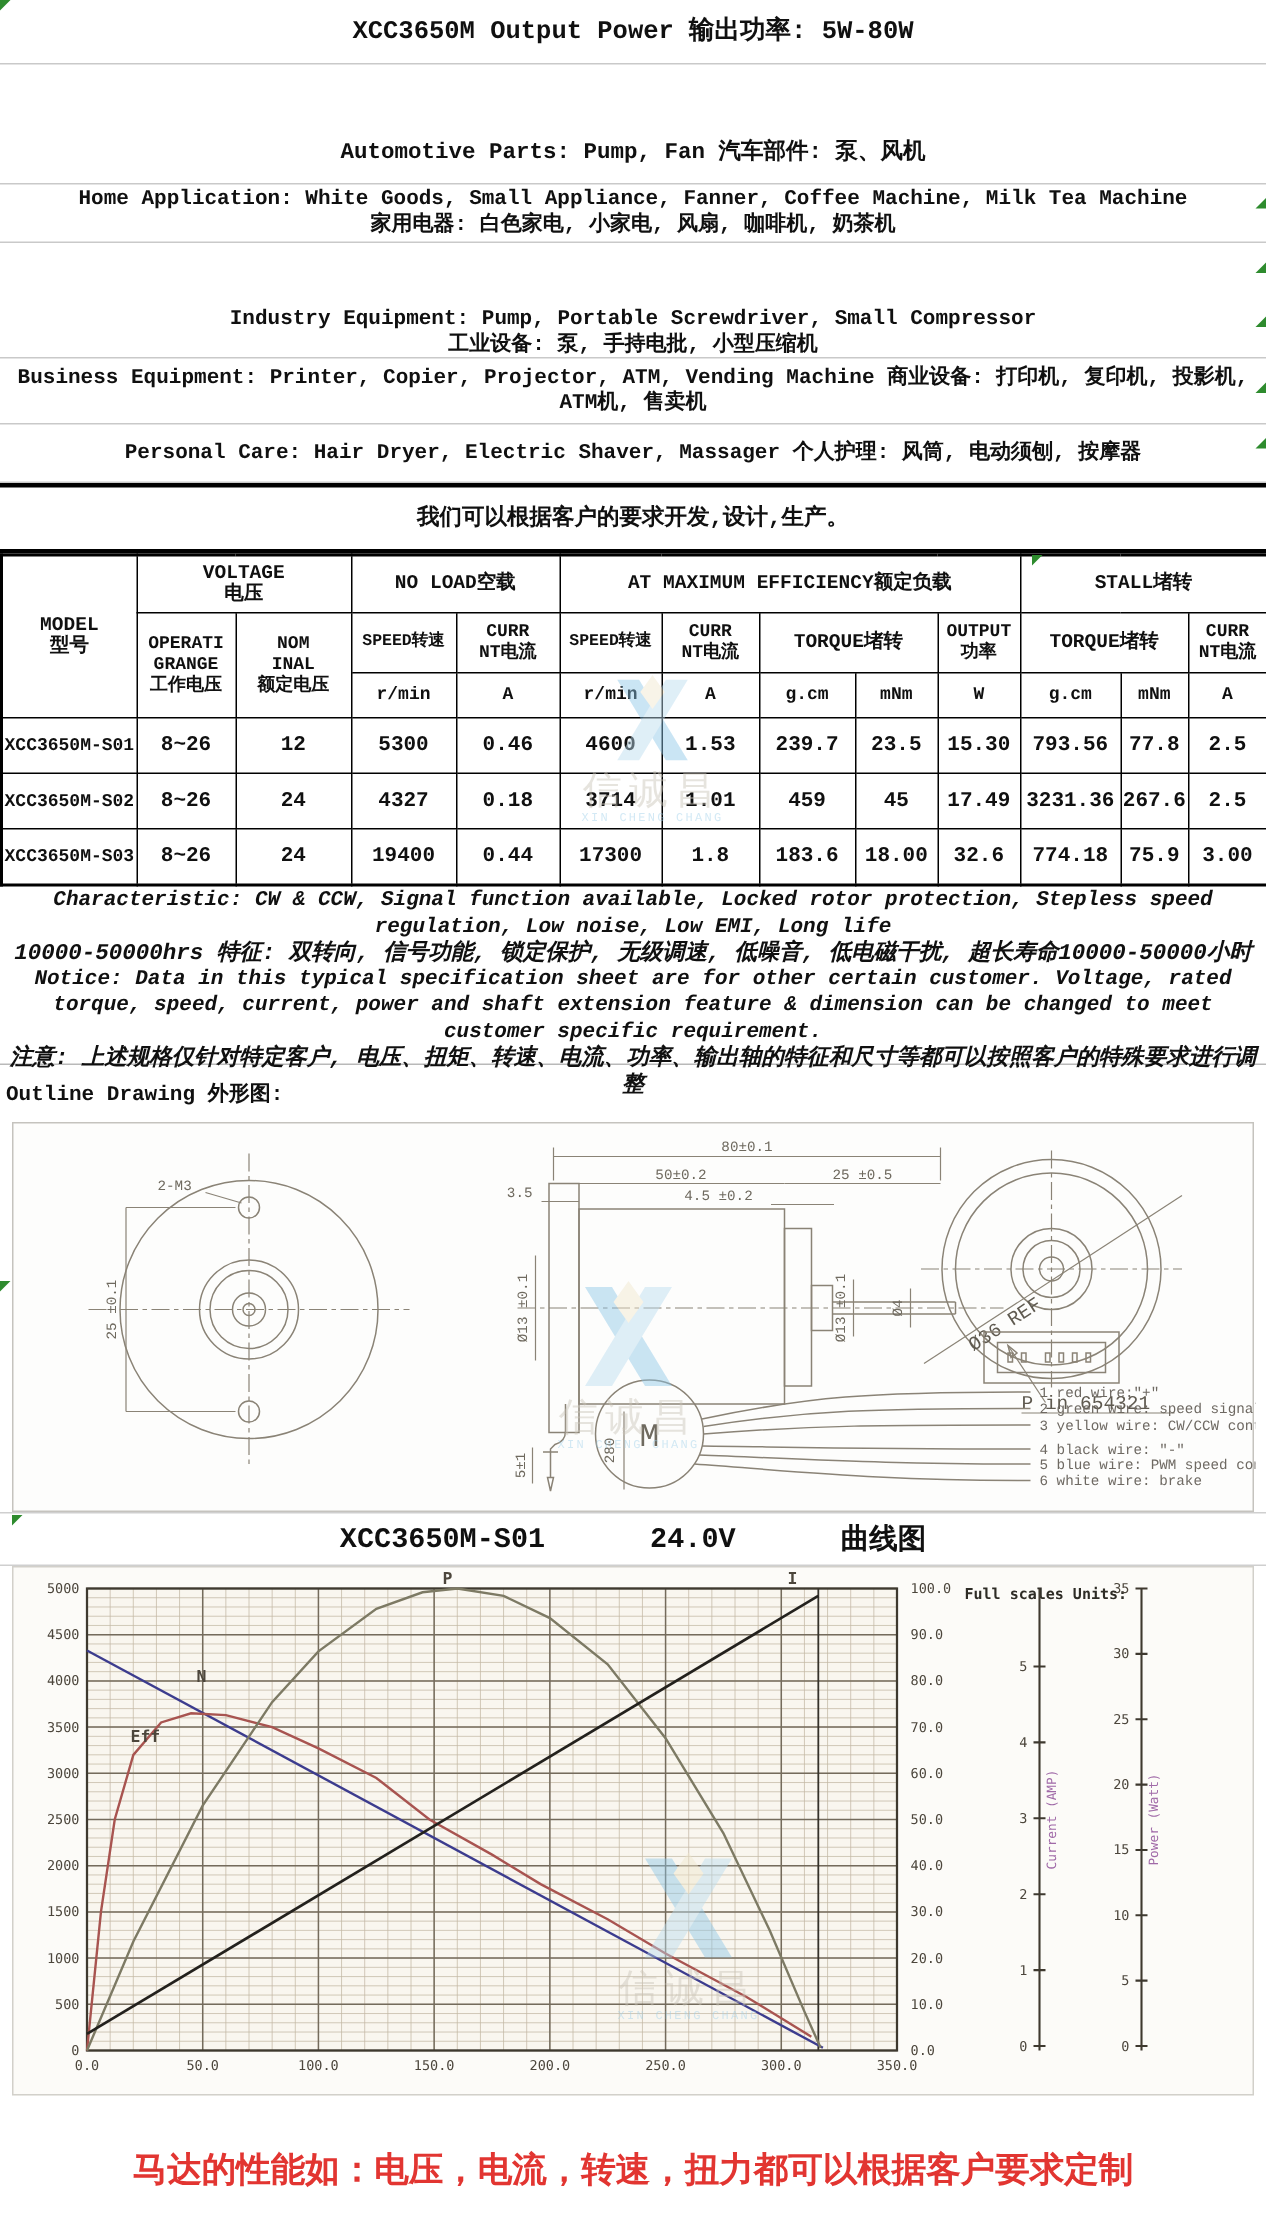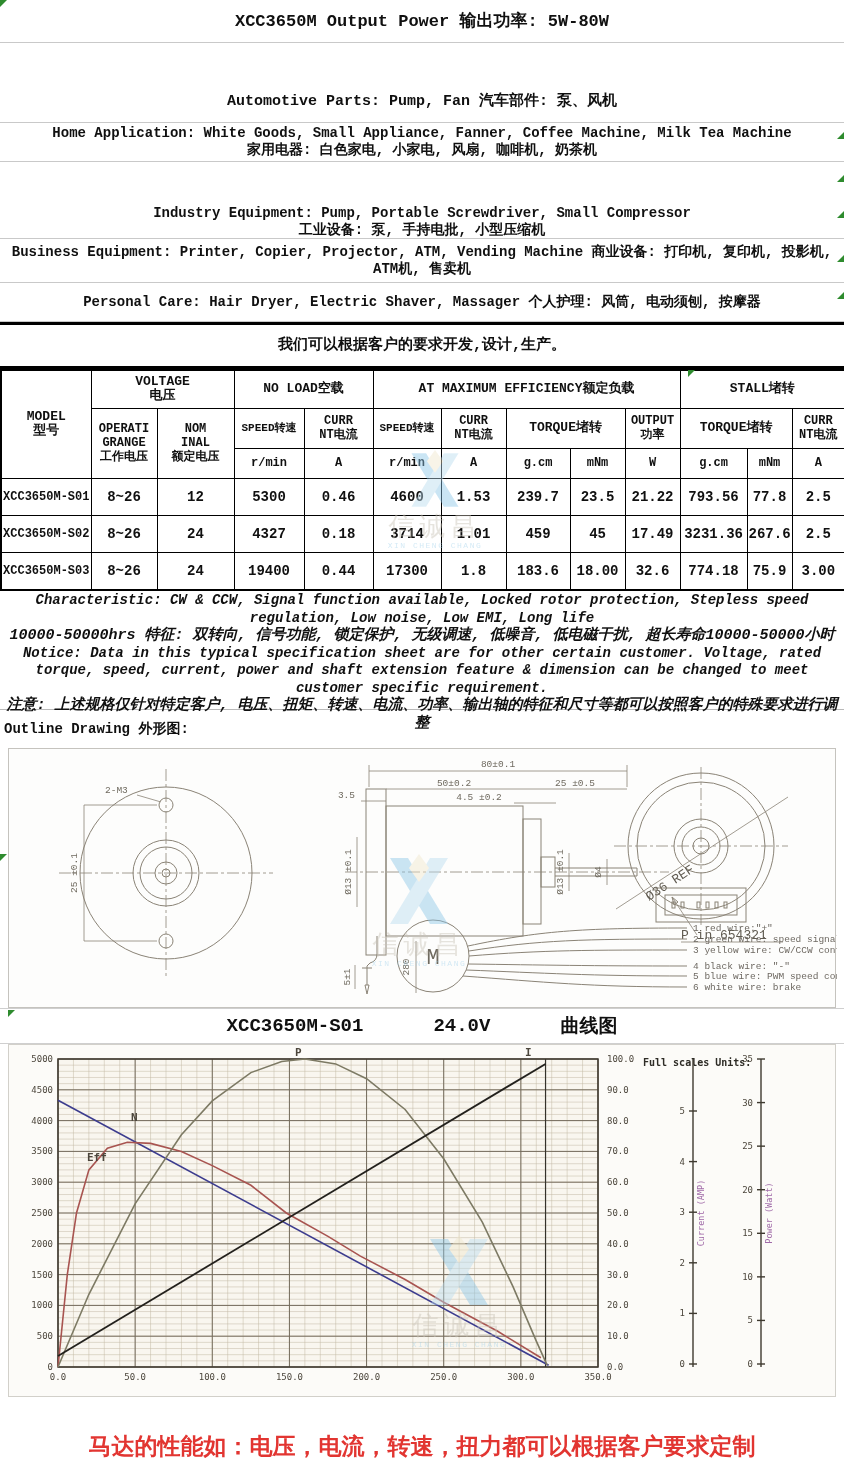--- a/index.html
+++ b/index.html
@@ -151,21 +151,21 @@
           <tr>
             <td class="model-cell">XCC3650M-S01</td>
             <td>8~26</td>
             <td>12</td>
             <td>5300</td>
             <td>0.46</td>
             <td>4600</td>
             <td>1.53</td>
             <td>239.7</td>
             <td>23.5</td>
-            <td>21.22</td>
+            <td>15.30</td>
             <td>793.56</td>
             <td>77.8</td>
             <td>2.5</td>
           </tr>
           <tr>
             <td class="model-cell">XCC3650M-S02</td>
             <td>8~26</td>
             <td>24</td>
             <td>4327</td>
             <td>0.18</td>

